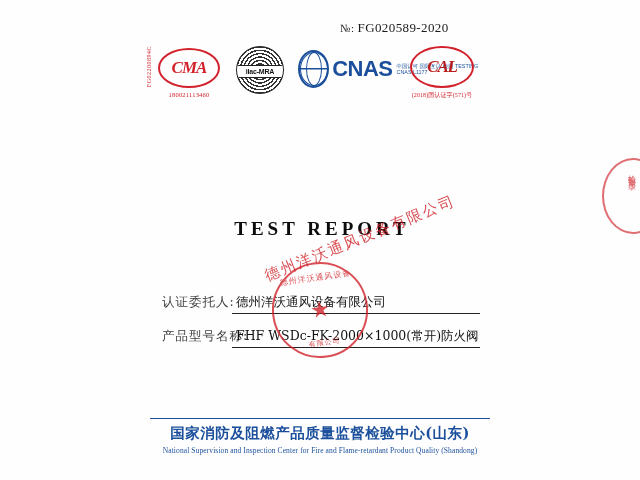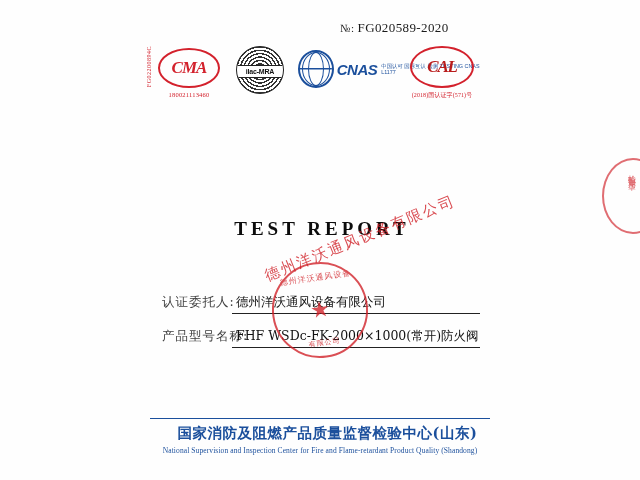--- a/index.html
+++ b/index.html
@@ -145,26 +145,25 @@
     position: absolute;
     top: 0; bottom: 0;
     left: 50%;
     transform: translateX(-50%);
     border: 1.5px solid #1b4f9c;
     border-radius: 50%;
   }
   .cnas-globe::before { width: 14px; }
   .cnas-globe::after { width: 26px; }
   .cnas-word {
-    font-size: 15px;
+    font-size: 22px;
     font-weight: bold;
     color: #1b4f9c;
     font-family: "Liberation Sans", sans-serif;
     letter-spacing: -0.5px;
-    font-style: italic;
   }
   .cnas-side {
     font-size: 5.4px;
     color: #1b4f9c;
     text-align: left;
     line-height: 1.15;
     margin-left: 4px;
     font-family: "Liberation Sans", sans-serif;
   }
 
@@ -401,21 +400,21 @@
   .sdqi-text {
     text-align: center;
     font-size: 8px;
     color: #1b4f9c;
     font-weight: bold;
     letter-spacing: 1px;
     font-family: "Liberation Sans", sans-serif;
     margin-top: 1px;
   }
   .footer-texts {
-    text-align: right;
+    text-align: center;
   }
   .footer-cn {
     font-size: 14.5px;
     font-weight: bold;
     color: #1b4f9c;
     letter-spacing: 0.5px;
     font-family: "DejaVu Serif", serif;
   }
   .footer-en {
     font-size: 7.5px;

